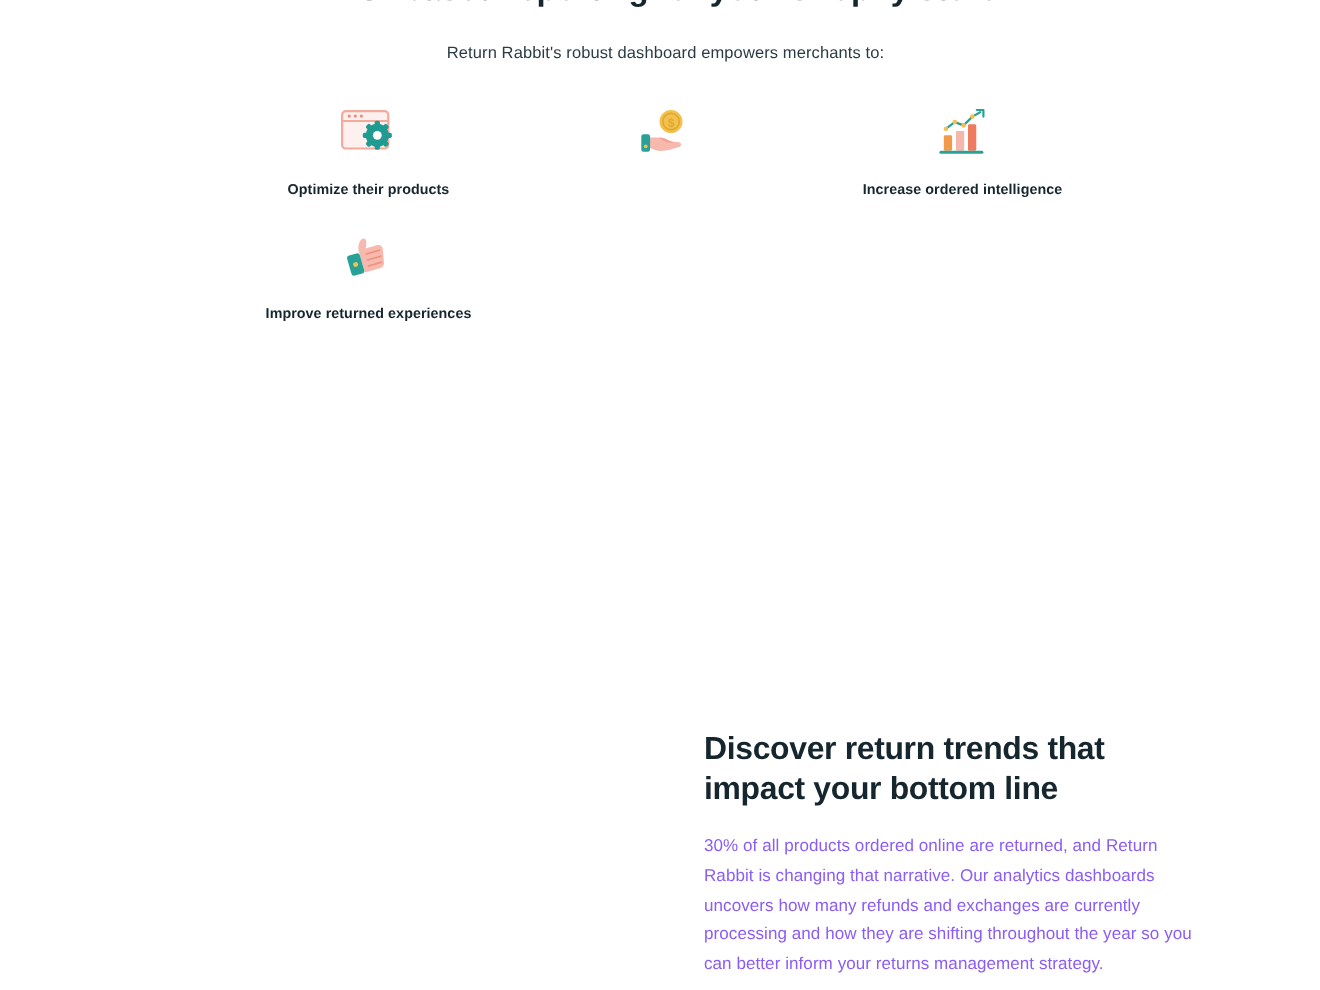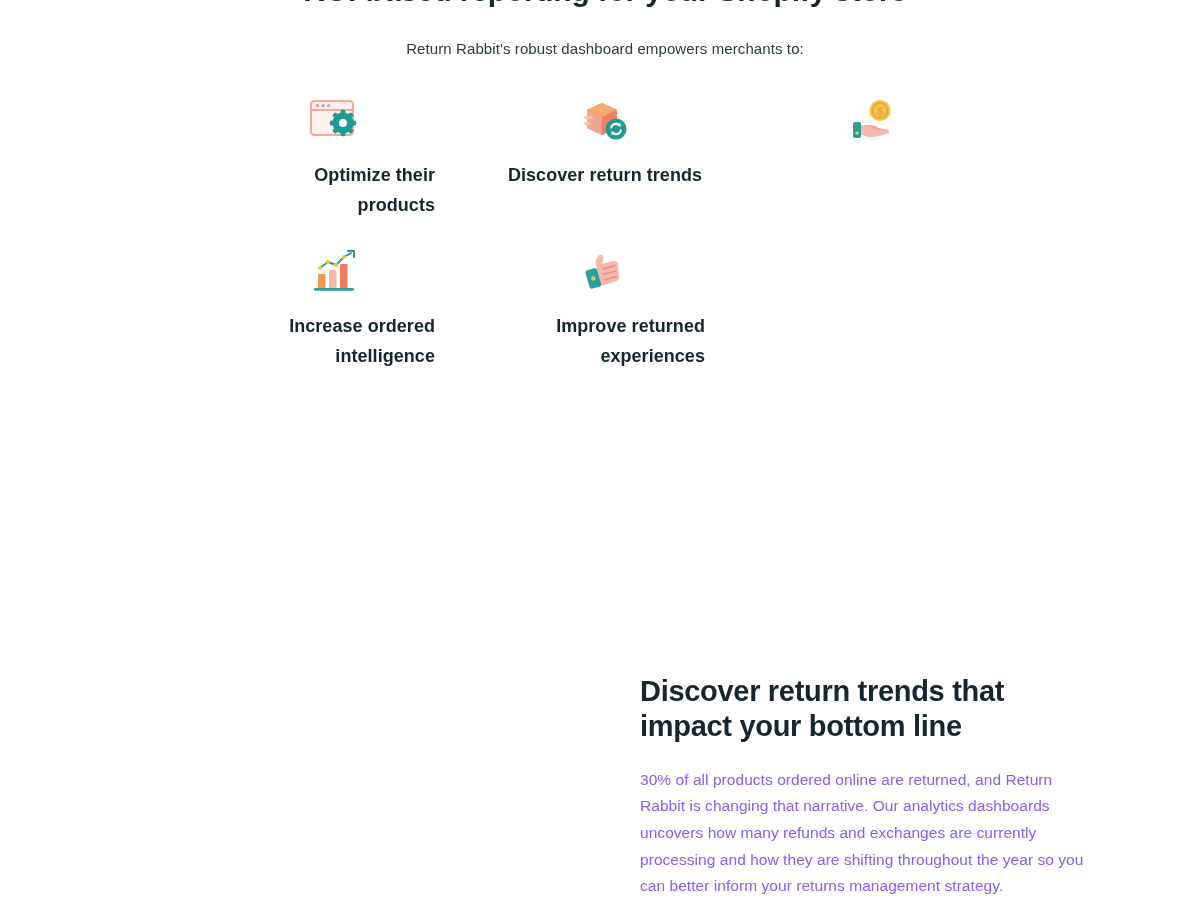--- a/index.html
+++ b/index.html
@@ -76,38 +76,38 @@
     width: 56px;
     height: 56px;
     display: flex;
     align-items: center;
     justify-content: center;
   }
   .benefit-icon svg { display: block; }
 
   .benefit-label {
     margin-top: 12px;
-    font-size: 18px;
+    font-size: 13px;
     font-weight: 700;
     line-height: 1.65;
     color: #16262e;
-    text-align: right;
+    text-align: left;
     letter-spacing: 0.05px;
     max-width: 200px;
   }
 
   
 
   .feature {
     position: absolute;
     left: 0;
     top: 600px;
     width: 1200px;
     display: flex;
-    align-items: flex-end;
+    align-items: center;
   }
 
   .feature-media {
     width: 600px;
     height: 300px;
     background: #ffffff;
   }
 
   .feature-body {
     width: 560px;
@@ -166,38 +166,20 @@
               <rect x="-13.2" y="-2.4" width="5.4" height="4.8" rx="1.6" transform="rotate(45)"></rect>
               <rect x="7.8" y="-2.4" width="5.4" height="4.8" rx="1.6" transform="rotate(45)"></rect>
             </g>
             <circle r="4" fill="#ffffff"></circle>
           </g>
         </svg>
       </span>
       <div class="benefit-label">Optimize their products</div>
     </div>
 
-    <div class="benefit">
-      <span class="benefit-icon">
-        <svg width="50" height="48" viewBox="0 0 50 48" aria-hidden="true">
-          <path d="M7 13 L22 6 L37 13 L37 31 L22 38 L7 31 Z" fill="#f08a72"></path>
-          <path d="M7 13 L22 20 L37 13 L22 6 Z" fill="#f6a96a"></path>
-          <path d="M22 20 L37 13 L37 31 L22 38 Z" fill="#ef7f65" opacity="0.85"></path>
-          <path d="M7 13 L22 20 L22 38 L7 31 Z" fill="#f2a392"></path>
-          <rect x="4" y="19" width="9" height="3.2" rx="1.6" fill="#f7c3b6"></rect>
-          <rect x="4" y="25" width="7" height="3.2" rx="1.6" fill="#f7c3b6"></rect>
-          <circle cx="36" cy="32" r="10.5" fill="#1f9b91"></circle>
-          <path d="M31.2 30.6 a5 5 0 0 1 8.6 -2.1" fill="none" stroke="#ffffff" stroke-width="2.1" stroke-linecap="round"></path>
-          <path d="M40.8 33.4 a5 5 0 0 1 -8.6 2.1" fill="none" stroke="#ffffff" stroke-width="2.1" stroke-linecap="round"></path>
-          <path d="M40.4 25.4 L40.2 29 L36.7 28.6 Z" fill="#ffffff"></path>
-          <path d="M31.6 38.6 L31.8 35 L35.3 35.4 Z" fill="#ffffff"></path>
-        </svg>
-      </span>
-      <div class="benefit-label">Discover return trends</div>
-    </div>
 
 
     <div class="benefit">
       <span class="benefit-icon">
         <svg width="52" height="46" viewBox="0 0 52 46" aria-hidden="true">
           <circle cx="31" cy="12.5" r="10.5" fill="#f2c14e"></circle>
           <circle cx="31" cy="12.5" r="7.5" fill="none" stroke="#e0a92f" stroke-width="1.6"></circle>
           <text x="31" y="17" text-anchor="middle" font-family="'Liberation Sans', sans-serif" font-size="11" font-weight="700" fill="#e0a92f">$</text>
           <path d="M11 27 h9 c3.5 0 6 1.2 8.5 2.6 c2.4 1.3 5 1.6 8.5 1.6 c3.5 0 4.6 3.4 1.4 4.4
                    c-5 1.6 -11.6 3.6 -16.2 3.6 c-4 0 -7.6 -1.5 -11.2 -3.2 Z" fill="#f7b8ad"></path>

